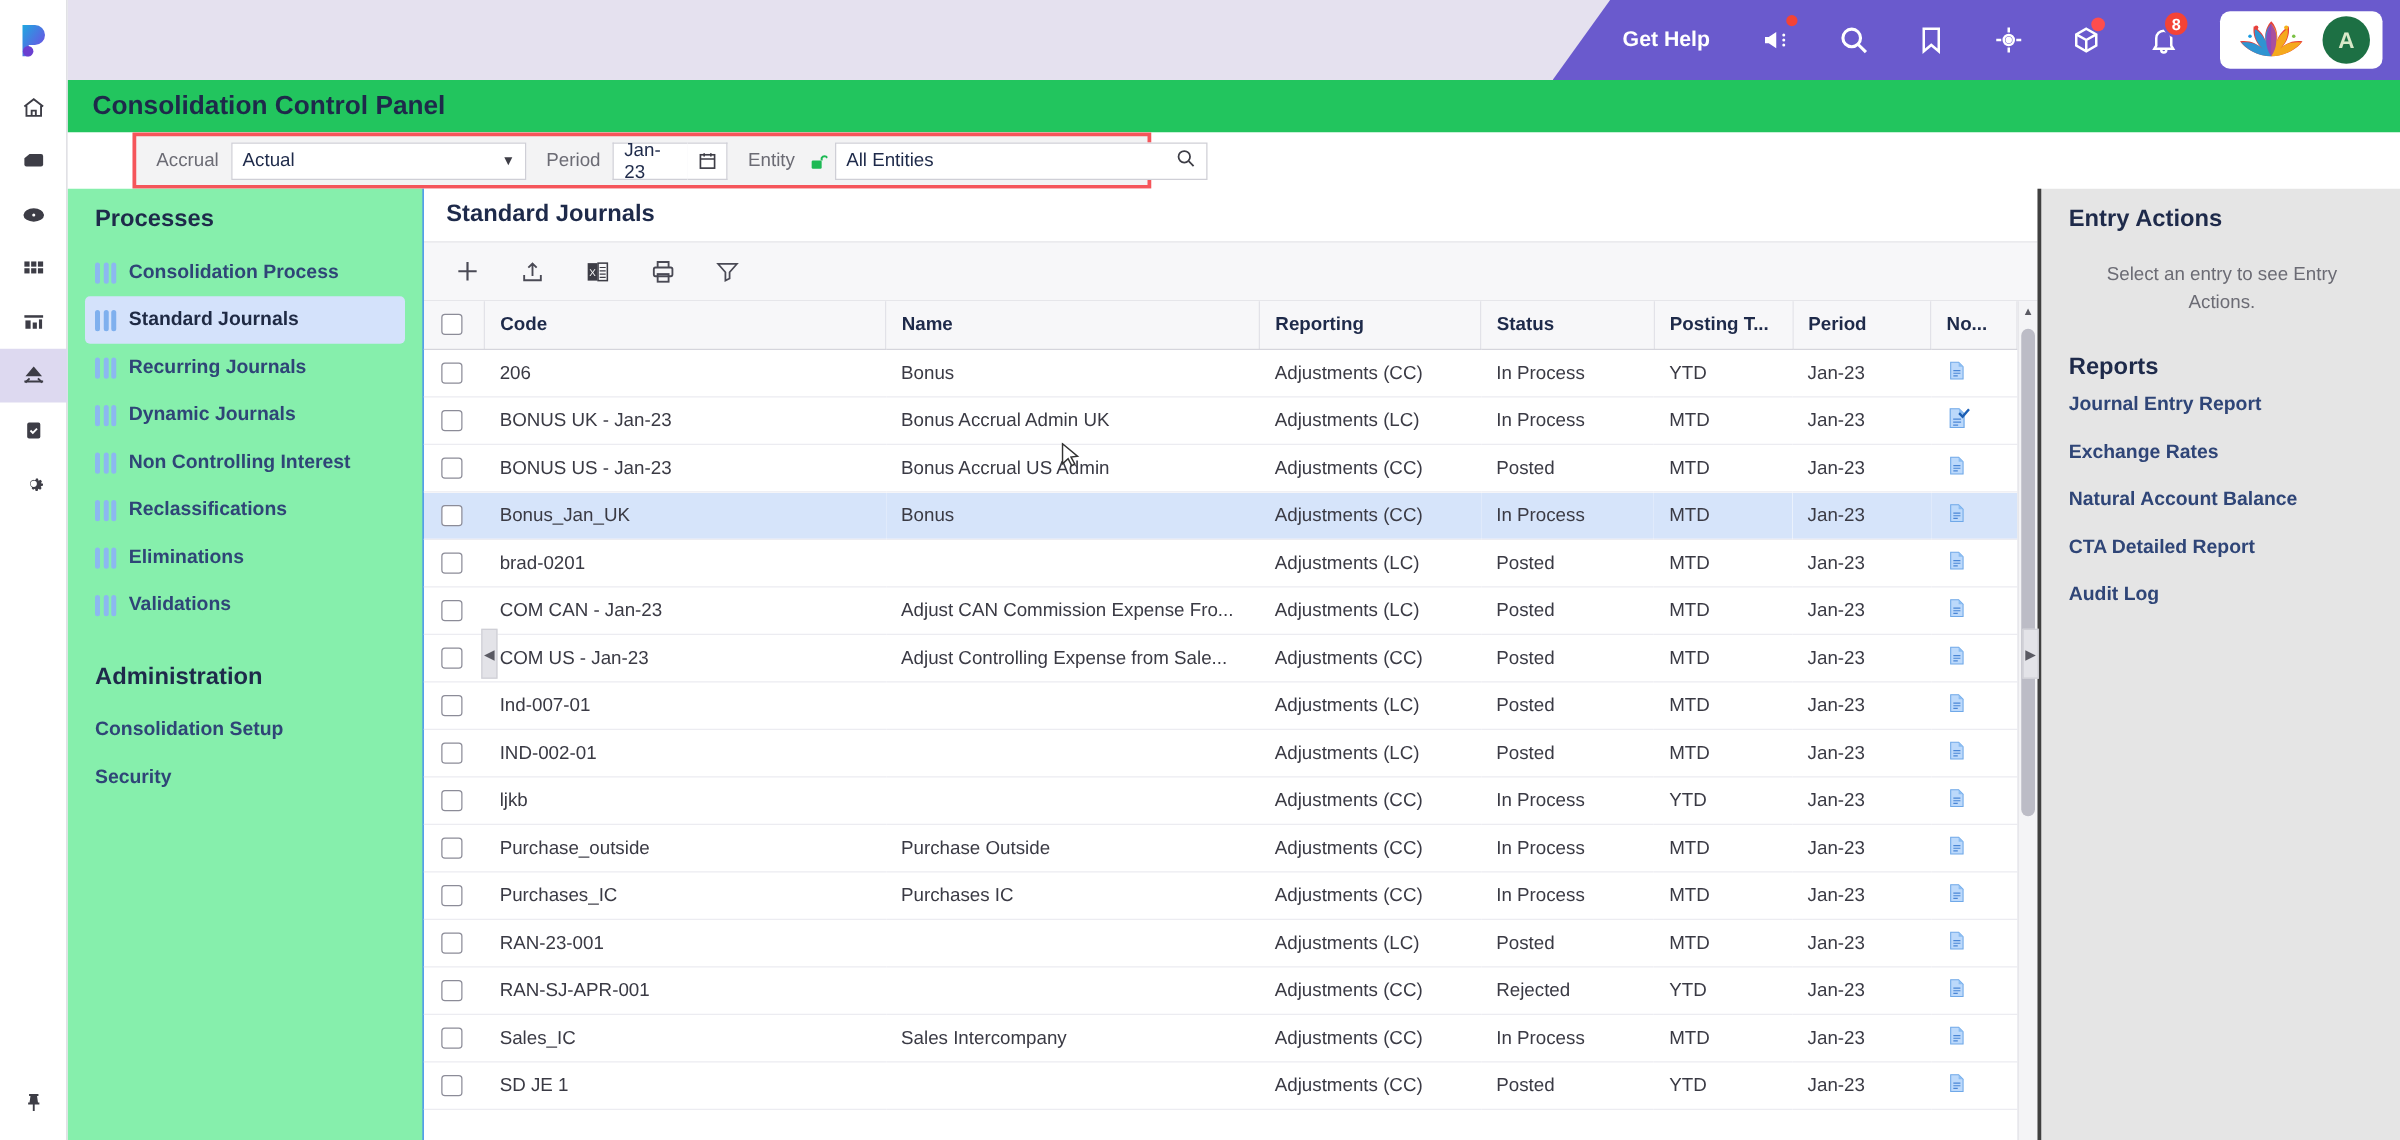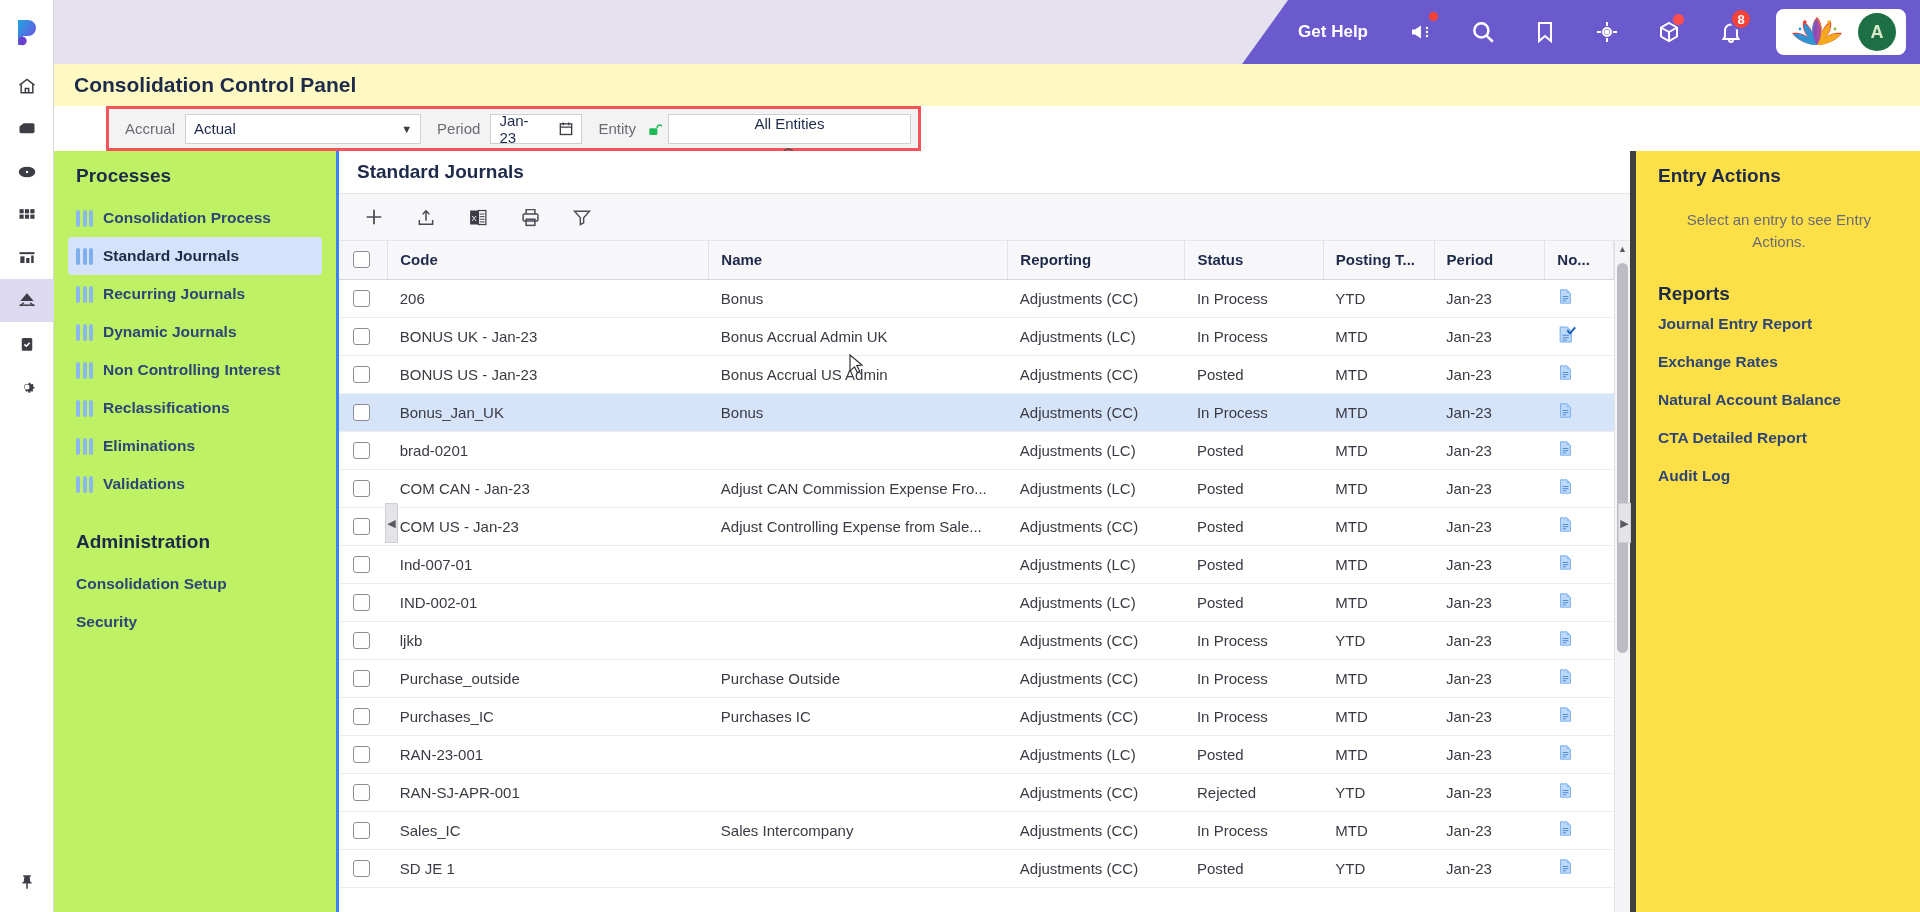--- a/index.html
+++ b/index.html
@@ -77,21 +77,21 @@
   .avatar {
     width: 38px; height: 38px; border-radius: 50%;
     background: #1d7044; color: #d9e8c8;
     display: flex; align-items: center; justify-content: center;
     font-size: 18px; font-weight: bold;
   }
 
   
   .page-title-row {
     height: 42px; display: flex; align-items: center;
-    padding-left: 20px; background: #fef9c3; flex: 0 0 42px;
+    padding-left: 20px; background: #22c55e; flex: 0 0 42px;
   }
   .page-title { font-size: 21px; font-weight: bold; color: #1e2a4a; }
 
   
   .filterbar-wrap { padding: 0 0 0 0; background: #fff; flex: 0 0 45px; position: relative; }
   .filterbar {
     position: absolute; left: 52px; top: 0; width: 815px; height: 45px;
     border: 3px solid #f5555a; background: #f3f3f4;
     display: flex; align-items: center;
   }
@@ -104,31 +104,31 @@
     display: flex; align-items: center; padding: 0 8px;
     font-size: 15px; color: #1e2a4a; position: relative; gap: 14px;
   }
   .filter-input.scenario { width: 236px; justify-content: space-between; }
   .filter-input.period { width: 60px; border-right: none; }
   .period-cal {
     background: #fff; border: 1px solid #cfcfd6; border-left: none;
     height: 30px; width: 32px; display: flex; align-items: center; justify-content: center;
     color: #3d3d46; cursor: pointer;
   }
-  .filter-input.entity { width: 243px; justify-content: space-between; flex-direction: column; }
+  .filter-input.entity { width: 298px; justify-content: space-between; }
   .lock-icon { color: #1db954; margin: 0 6px 0 0; display: flex; align-items: center; }
   .caret { color: #3d3d46; font-size: 11px; }
 
   
   .main { flex: 1; display: flex; min-height: 0; background: #fff; position: relative; }
 
   
   .navpanel {
-    width: 285px; flex: 0 0 285px; background: #bef264;
-    border-right: 3px solid #3b82f6; padding: 14px 0 0 0;
+    width: 285px; flex: 0 0 285px; background: #86efac;
+    border-right: 1px solid #3b82f6; padding: 14px 0 0 0;
     position: relative; overflow: hidden;
   }
   .nav-heading {
     font-size: 19px; font-weight: bold; color: #1e2a4a;
     padding: 0 0 12px 22px;
   }
   .nav-heading.admin { padding-top: 28px; }
   .nav-item {
     display: flex; align-items: center; gap: 10px;
     height: 38px; margin: 0 14px; padding-left: 8px;
@@ -206,22 +206,22 @@
     height: 16px; display: flex; align-items: center; justify-content: center;
     font-size: 9px; color: #5a5a63;
   }
   .vscroll .thumb {
     position: absolute; left: 2px; width: 11px; top: 22px; height: 390px;
     background: #bcbcc6; border-radius: 6px;
   }
 
   
   .rightpanel {
-    width: 290px; flex: 0 0 290px; background: #fde047;
-    border-left: 6px solid #404040; padding: 14px 0 0 0; position: relative;
+    width: 290px; flex: 0 0 290px; background: #e5e5e5;
+    border-left: 3px solid #404040; padding: 14px 0 0 0; position: relative;
   }
   .rp-heading { font-size: 19px; font-weight: bold; color: #1e2a4a; padding: 0 0 0 22px; }
   .rp-note {
     font-size: 15px; color: #6b6b74; text-align: center;
     padding: 22px 28px 0 30px; line-height: 1.45;
   }
   .rp-heading.reports { padding-top: 30px; }
   .rp-link {
     font-size: 15.5px; color: #2f4577; font-weight: bold;
     padding-left: 22px; height: 38px; display: flex; align-items: center; cursor: pointer;

